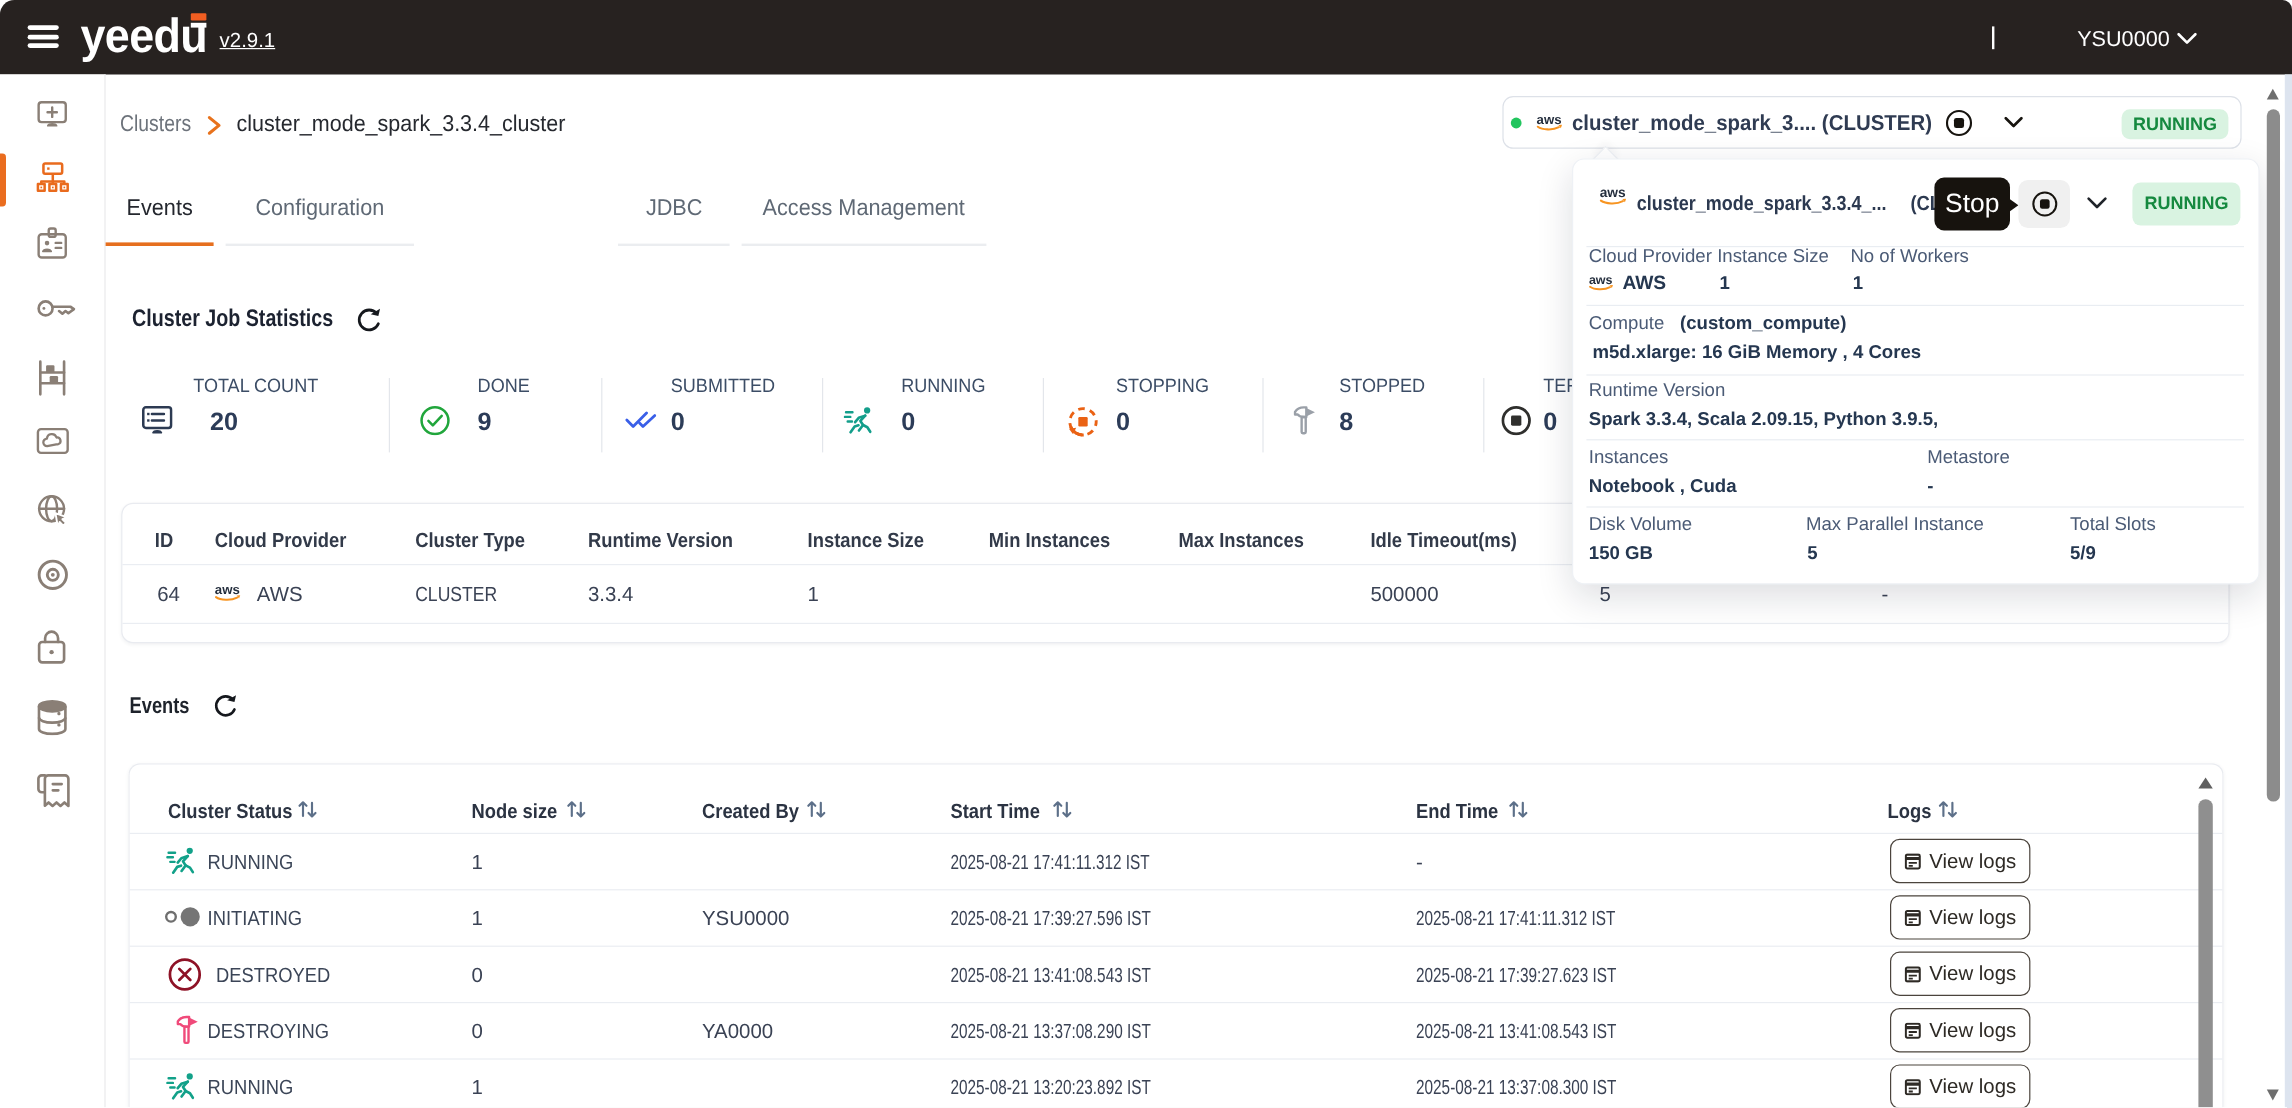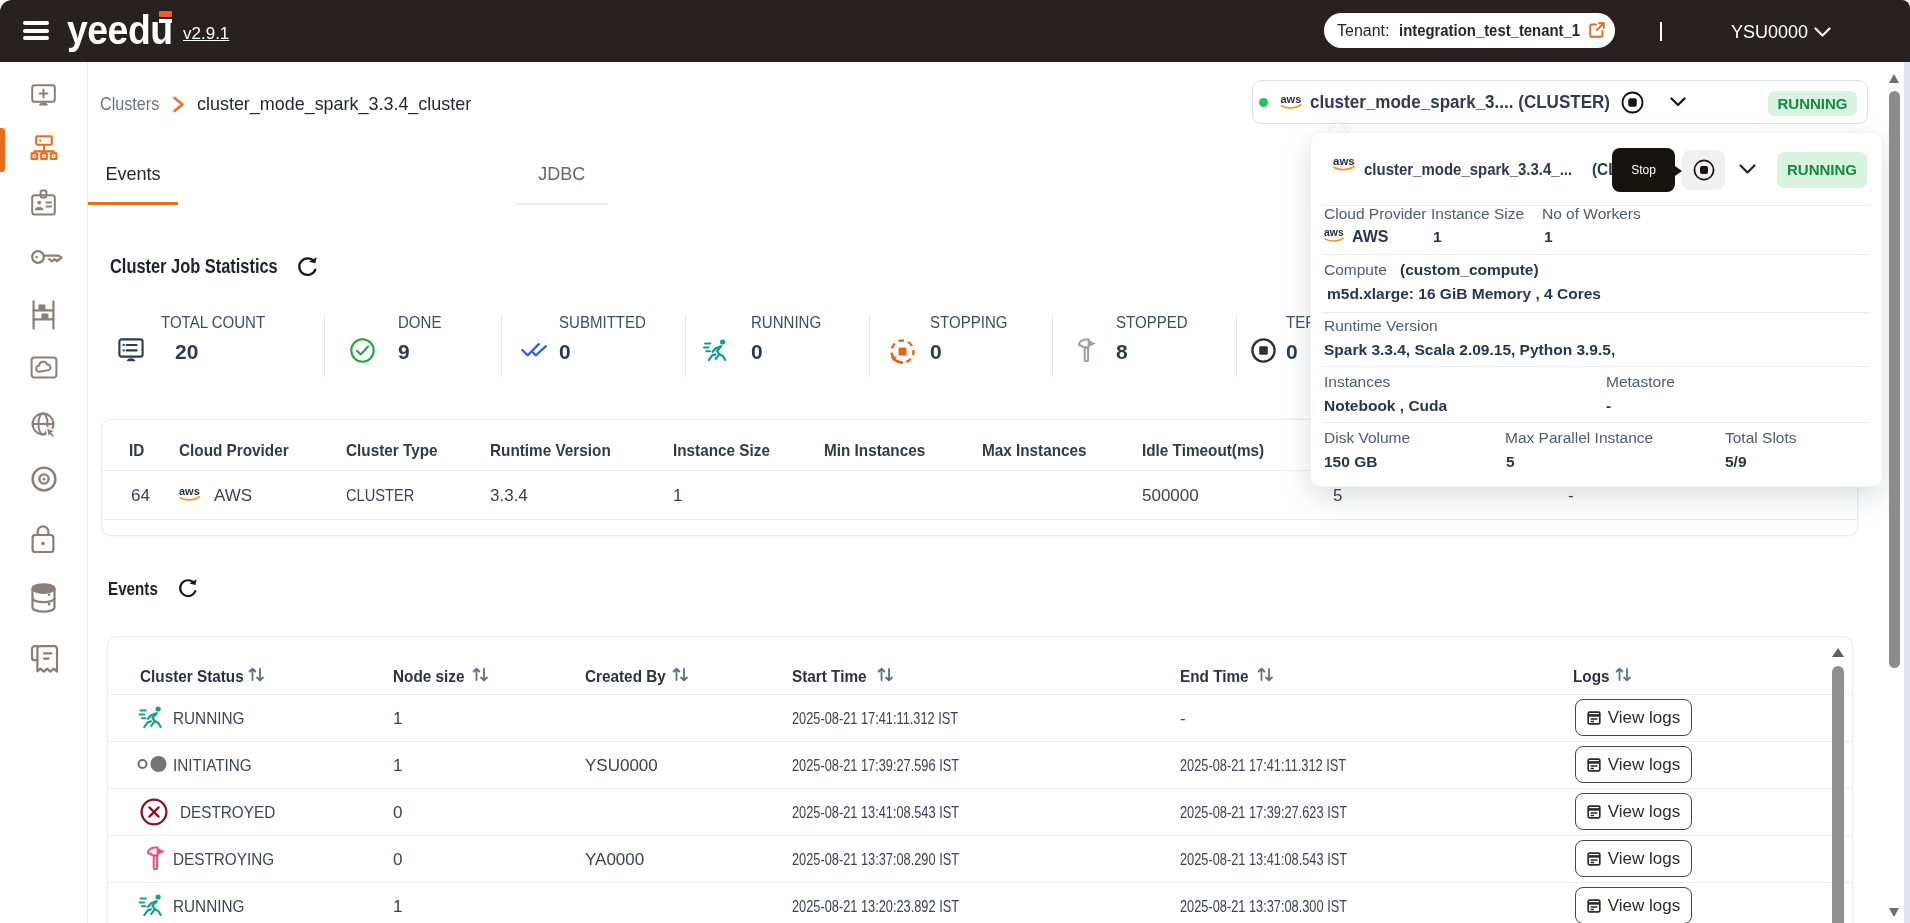--- a/index.html
+++ b/index.html
@@ -56,21 +56,21 @@
 
 
 #chip { position:absolute; left:1252px; top:80px; width:616px; height:44px; background:#fff; border:1px solid #dde1e8; border-radius:9px; }
 #chiptitle { position:absolute; left:1310px; top:92px; font-size:18px; font-weight:bold; color:#2f3b52; transform:scaleX(.946); transform-origin:0 0; white-space:nowrap; }
 .badge { position:absolute; background:#d9f3e1; border-radius:7px; color:#15893f; font-weight:bold; text-align:center; }
 #popover { position:absolute; left:1310px; top:132px; width:573px; height:355px; background:#fff; border:1px solid #eef1f5; border-radius:10px; box-shadow:0 10px 30px rgba(16,24,40,.14); }
 #caret { position:absolute; left:1330px; top:125px; width:16px; height:16px; background:#fff; transform:rotate(45deg); border-left:1px solid #eef1f5; border-top:1px solid #eef1f5; box-shadow:-3px -3px 6px rgba(16,24,40,.04); }
 .plabel { position:absolute; font-size:15.5px; color:#4b5b76; white-space:nowrap; }
 .pvalue { position:absolute; font-size:15.5px; font-weight:bold; color:#253750; white-space:nowrap; }
 .psep { position:absolute; left:1322px; width:548px; height:1px; background:#e9edf2; }
-#tooltip { position:absolute; left:1612px; top:148px; width:63px; height:44px; background:#17130e; border-radius:8px; color:#fff; font-size:12px; display:flex; align-items:center; justify-content:center; }
+#tooltip { position:absolute; left:1612px; top:148px; width:63px; height:44px; background:#17130e; border-radius:8px; color:#fff; font-size:22px; display:flex; align-items:center; justify-content:center; }
 #tooltiparrow { position:absolute; left:1675px; top:166px; width:0; height:0; border-top:5px solid transparent; border-bottom:5px solid transparent; border-left:7px solid #17130e; }
 #stopbtn { position:absolute; left:1682px; top:150px; width:43px; height:40px; background:#f0f0f0; border-radius:8px; }
 
 
 #rstrip { position:absolute; left:1904px; top:62px; width:6px; height:861px; background:#dde4ef; }
 #pthumb { position:absolute; left:1889px; top:91px; width:11px; height:577px; background:#8c8c8c; border-radius:6px; }
 .arr { position:absolute; width:0; height:0; }
 #ethumb { position:absolute; left:1832px; top:666px; width:12px; height:257px; background:#8f8f8f; border-radius:6px 6px 0 0; }
 </style>
 </head>
@@ -78,29 +78,20 @@
 <div id="page">
 
 <div id="topbar">
   <div class="hbar" style="top:21.4px"></div>
   <div class="hbar" style="top:28.5px"></div>
   <div class="hbar" style="top:35.6px"></div>
   <div id="logo">yeedu</div>
   <div class="abs" style="left:158.5px;top:18.5px;width:13px;height:4.5px;background:#fff"></div>
   <div id="logodash" style="border-radius:1px"></div>
   <div id="ver">v2.9.1</div>
-  <div id="tenantpill">
-        <span class="t1">Tenant:</span>
-        <span class="t2">integration_test_tenant_1</span>
-    <svg style="position:absolute;left:264px;top:8px" width="18" height="18" viewBox="0 0 18 18" fill="none" stroke="#e06a26" stroke-width="1.9" stroke-linecap="round" stroke-linejoin="round">
-          <path d="M14.5 10v4.2a1.6 1.6 0 0 1-1.6 1.6H3.8a1.6 1.6 0 0 1-1.6-1.6V5.1a1.6 1.6 0 0 1 1.6-1.6H8"></path>
-          <path d="M11 2.2h4.8V7"></path>
-          <path d="M15.5 2.5 8.8 9.2"></path>
-        </svg>
-  </div>
   <div id="topsep"></div>
   <div id="user">YSU0000</div>
   <svg class="abs" style="left:1814px;top:27px" width="17" height="11" viewBox="0 0 17 11" fill="none" stroke="#fff" stroke-width="2.2" stroke-linecap="round" stroke-linejoin="round">
         <path d="M1.5 1.5 8.5 8.5 15.5 1.5"></path>
       </svg>
 </div>
 
 <div id="sidebar"></div>
 <div id="activebar"></div>
 <div id="sideicons">
@@ -183,21 +174,23 @@
 </svg>
 </div>
 
 <div id="crumb1">Clusters</div>
 <svg class="abs" style="left:172px;top:96px" width="13" height="17" viewBox="0 0 13 17" fill="none" stroke="#e8721c" stroke-width="2.6" stroke-linecap="round" stroke-linejoin="round">
       <path d="M2.5 2 10.5 8.5 2.5 15"></path>
     </svg>
 <div id="crumb2">cluster_mode_spark_3.3.4_cluster</div>
 
 <div class="tab active" style="left:88px;width:90px;"><span>Events</span></div>
+<div class="tab" style="left:188px;width:157px;"><span>Configuration</span></div>
 <div class="tab" style="left:515px;width:93px;"><span>JDBC</span></div>
+<div class="tab" style="left:618px;width:204px;"><span>Access Management</span></div>
 
 <div id="h-stats">Cluster Job Statistics</div>
 <div id="statsrow">
 <svg class="abs" style="left:296px;top:256px" width="21" height="23" viewBox="0 0 21 23" fill="none" stroke="#15181d" stroke-width="2.3" stroke-linecap="round">
         <path d="M17.9 5.2A8.3 8.3 0 1 0 19.3 13.8"></path>
         <path d="M12.9 5.8l6.4 1.5 1.4-6z" fill="#15181d" stroke="none"></path>
       </svg>
 <div class="statdiv" style="left:324px"></div>
 <div class="statdiv" style="left:501px"></div>
 <div class="statdiv" style="left:685px"></div>

